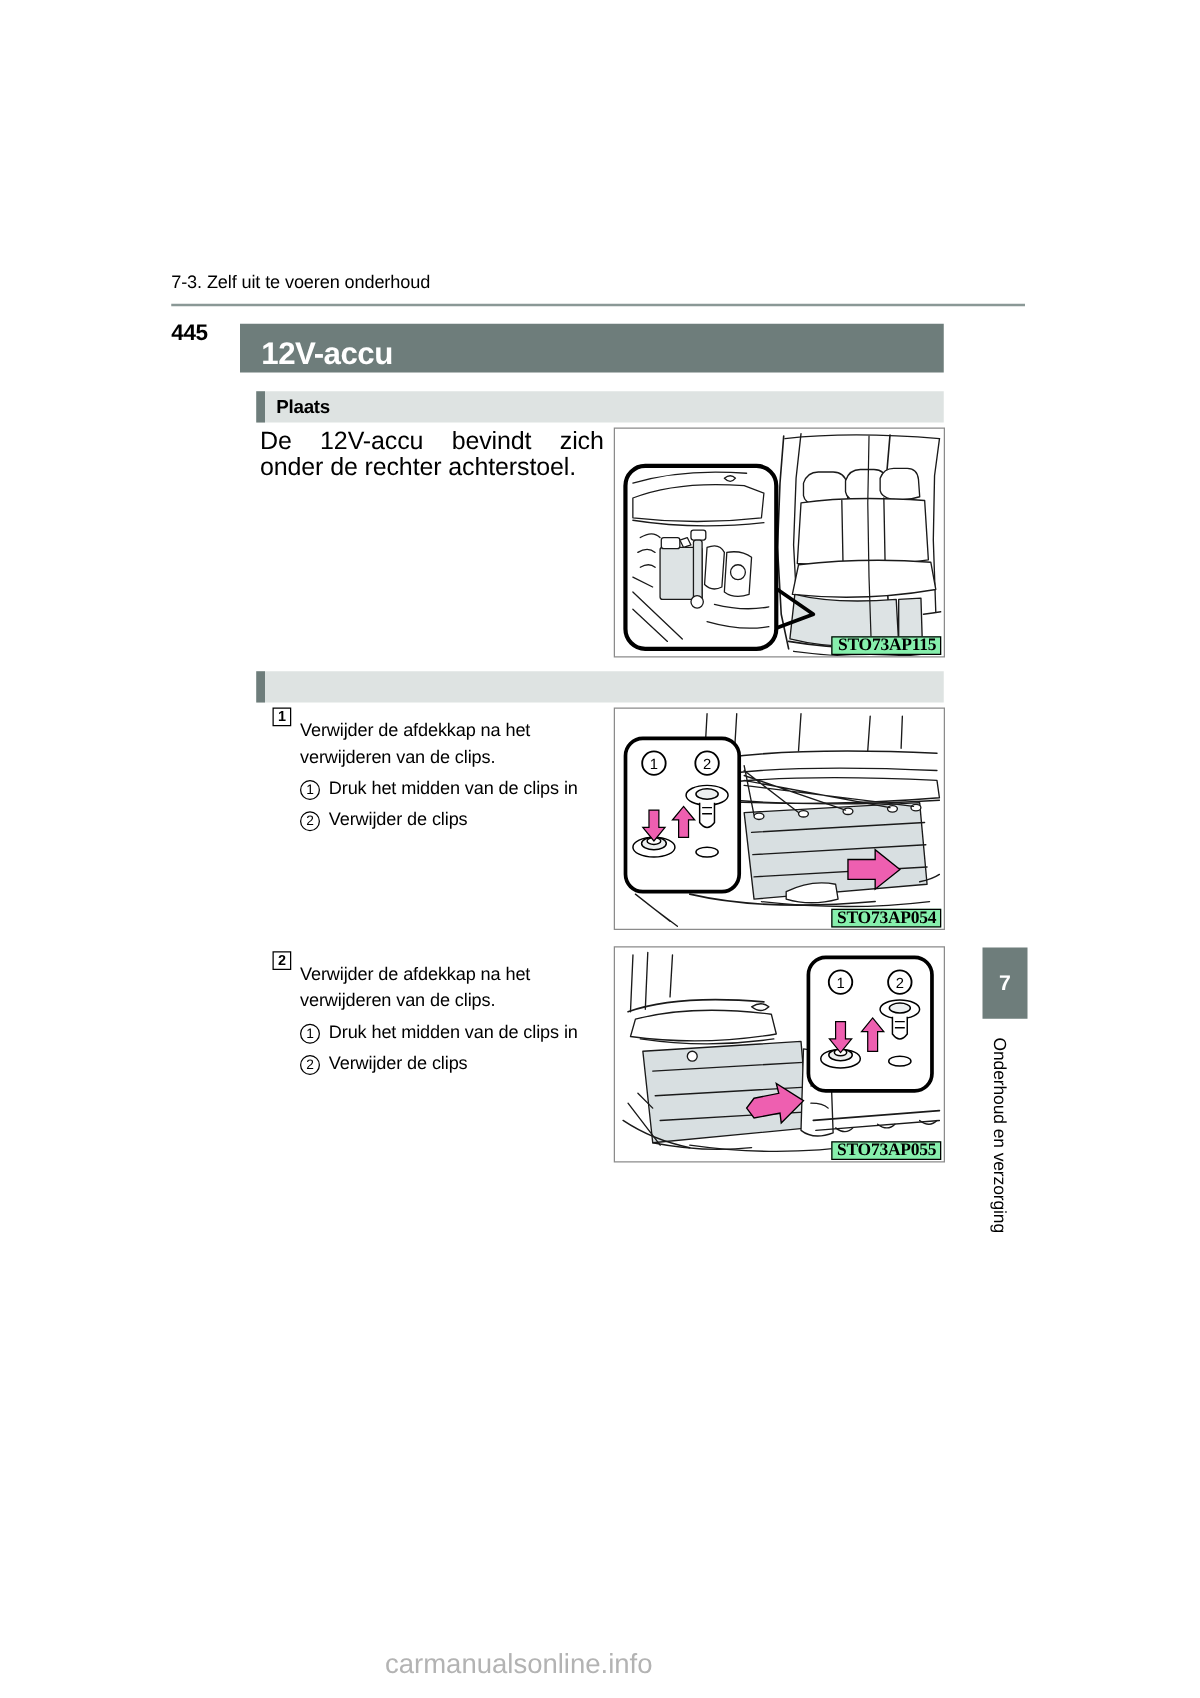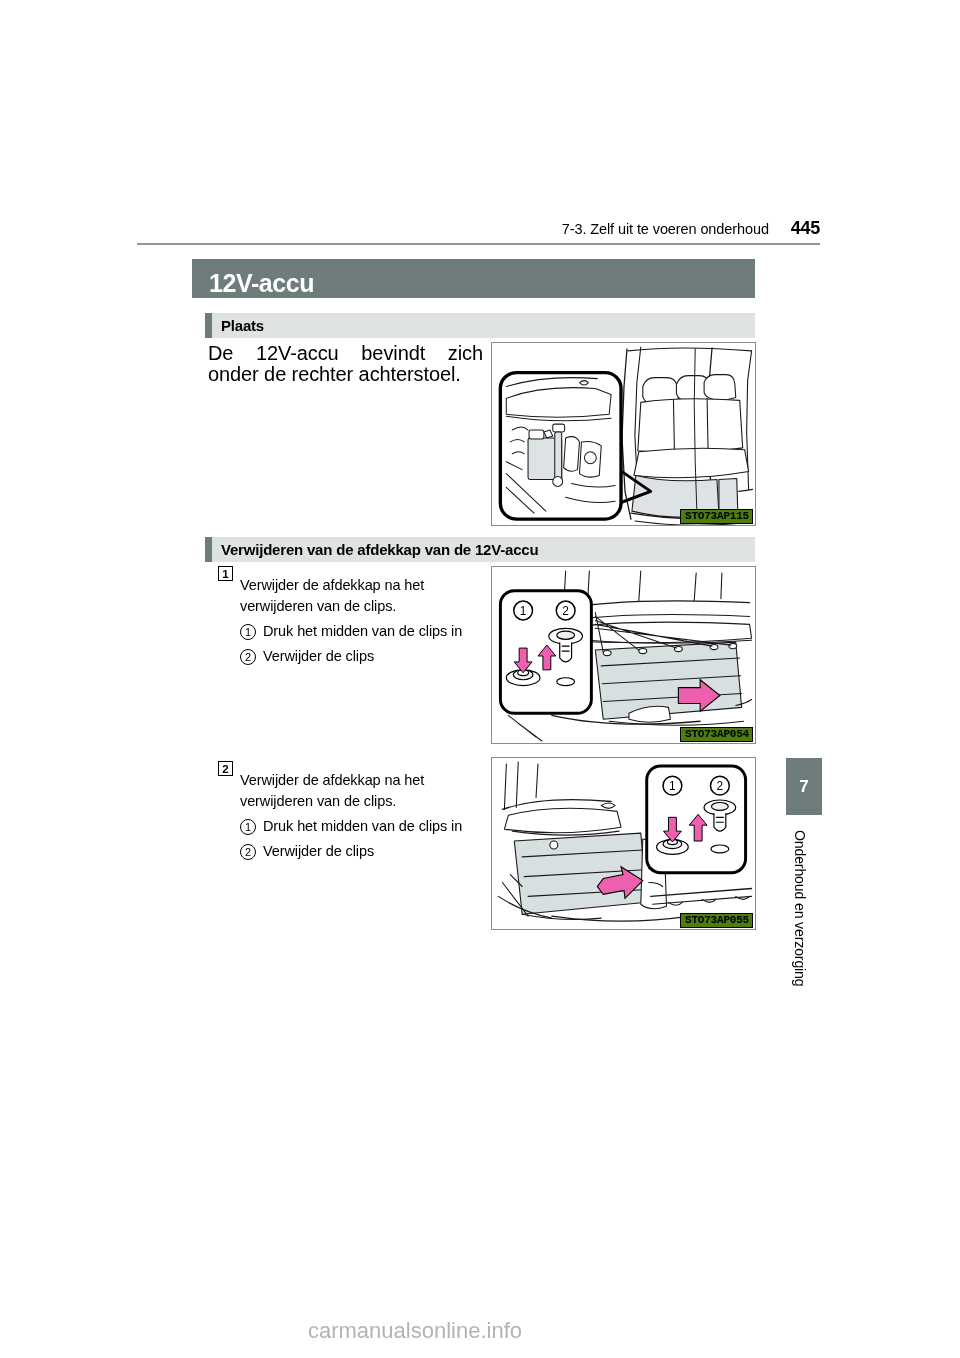--- a/index.html
+++ b/index.html
@@ -19,20 +19,21 @@
   
   #page-header {
     position: absolute;
     left: 137px;
     top: 218px;
     width: 683px;
     display: flex;
     align-items: baseline;
     justify-content: flex-end;
     gap: 22px;
+    flex-direction: column;
   }
   #page-header .hdr-section {
     font-size: 14.5px;
     letter-spacing: -0.1px;
     white-space: nowrap;
   }
   #page-header .hdr-page {
     font-size: 18px;
     font-weight: bold;
     letter-spacing: -0.3px;
@@ -163,25 +164,25 @@
   #fig-1 { left: 491px; top: 342px; width: 265px; height: 184px; }
   #fig-2 { left: 491px; top: 566px; width: 265px; height: 178px; }
   #fig-3 { left: 491px; top: 757px; width: 265px; height: 173px; }
 
   .figure svg { display: block; width: 100%; height: 100%; }
 
   .fig-code {
     position: absolute;
     right: 2px;
     bottom: 1px;
-    font-size: 11px;
-    font-weight: bold;
-    font-family: Liberation Mono, monospace;
+    font-size: 14px;
+    font-weight: bold;
+    font-family: Liberation Serif, serif;
     letter-spacing: -0.2px;
-    background: #4d7c0f;
+    background: #86efac;
     padding: 1px 3px 1px 4px;
     border: 1px solid #000;
     color: #000;
     line-height: 11px;
   }
 
   
   #chapter-tab {
     position: absolute;
     left: 786px;
@@ -304,21 +305,20 @@
         <path d="M74 156 q28 8 50 4"></path>
         <path d="M14 120 q8 4 16 8"></path>
       </g>
     </g>
   </svg>
   <div class="fig-code">STO73AP115</div>
 </div>
 
 <div class="section-bar" id="section-verwijder">
   <span class="accent"></span>
-  <span class="sec-text">Verwijderen van de afdekkap van de 12V-accu</span>
 </div>
 
 <div class="step-block" id="step-1">
   <div class="step-head">
     <span class="step-num-box">1</span>
     <span class="step-head-text">Verwijder de afdekkap na het verwijderen van de clips.</span>
   </div>
   <div class="substep">
     <span class="sub-num-circle">1</span>
     <span class="substep-text">Druk het midden van de clips in</span>

